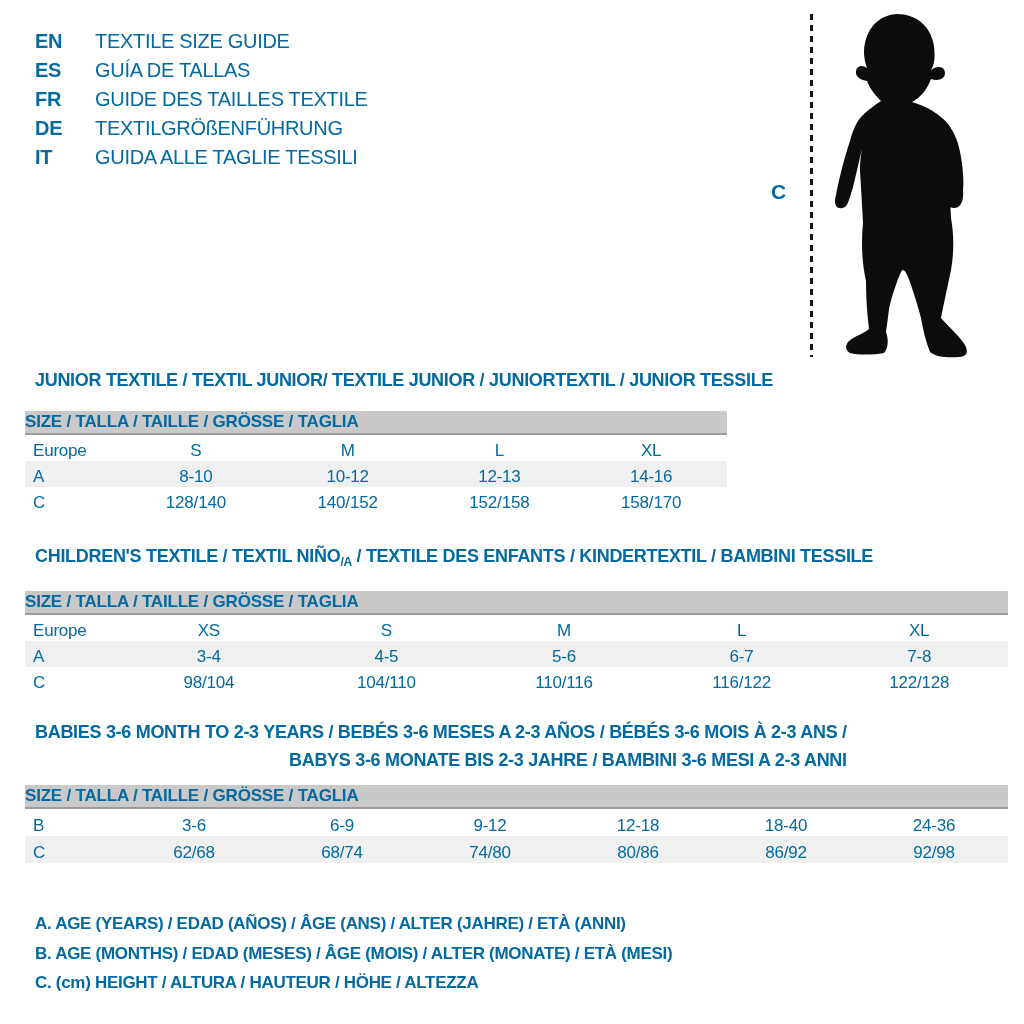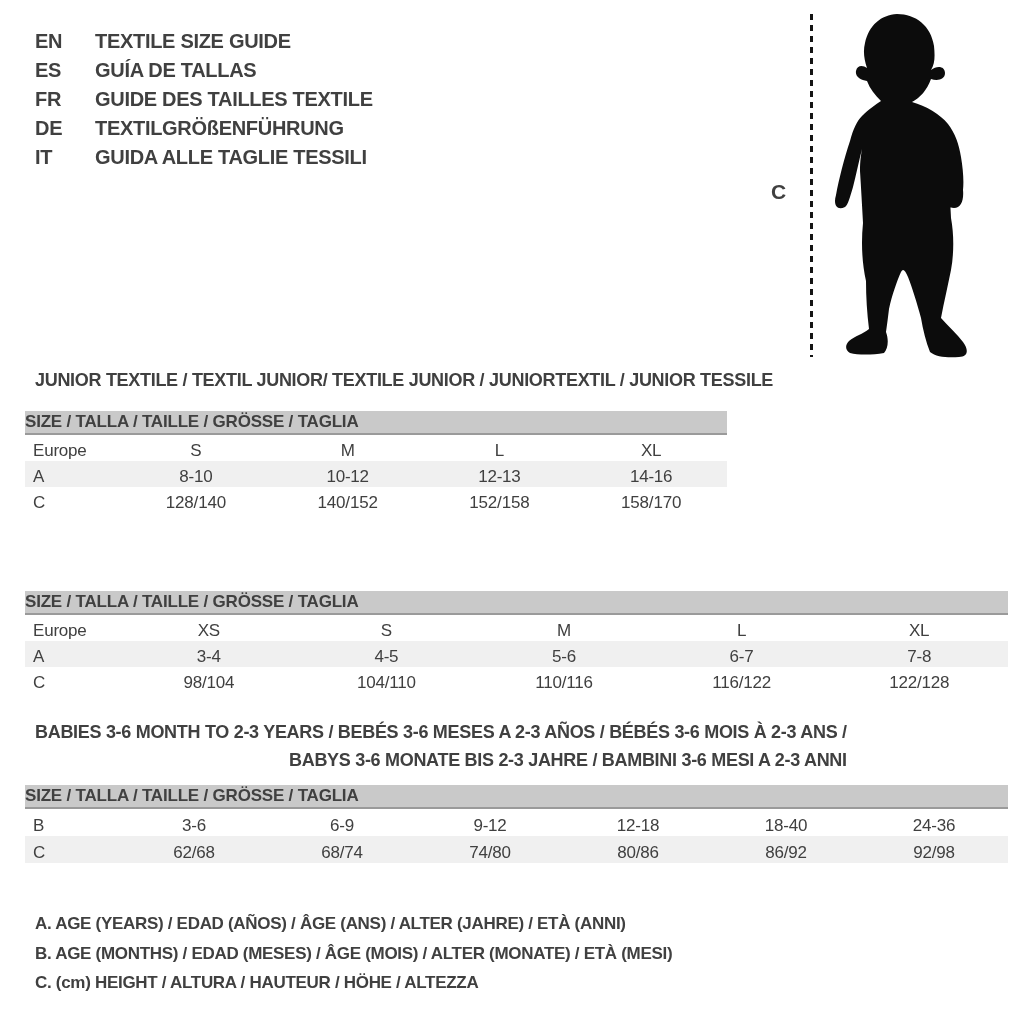--- a/index.html
+++ b/index.html
@@ -1,24 +1,24 @@
 <!DOCTYPE html>
 <html><head>
 <meta charset="utf-8">
 <style>
   html,body{margin:0;padding:0;background:#fff;}
   .canvas{
     position:relative;width:1024px;height:1024px;background:#ffffff;
-    font-family:"Liberation Sans","DejaVu Sans",sans-serif;color:#404040;overflow:hidden;
+    font-family:"Liberation Sans","DejaVu Sans",sans-serif;color:#0369a1;overflow:hidden;
   }
   
   .lang-block{position:absolute;left:35px;top:27px;}
   .lang-row{display:flex;height:29px;align-items:center;}
   .lang-code{width:60px;font-size:20px;font-weight:bold;letter-spacing:-0.3px;}
-  .lang-label{font-size:20px;font-weight:bold;letter-spacing:-0.3px;white-space:nowrap;}
+  .lang-label{font-size:20px;font-weight:normal;letter-spacing:-0.3px;white-space:nowrap;}
   
   .measure-line{
     position:absolute;left:810px;top:14px;width:3px;height:343px;
     background:repeating-linear-gradient(to bottom,#141414 0 6px,transparent 6px 11px);
   }
   .fig-c{position:absolute;left:771px;top:180px;font-size:21px;font-weight:bold;}
   .baby{position:absolute;left:823px;top:10px;width:150px;height:348px;}
   
   .sec-title{
     position:absolute;left:35px;font-size:18px;font-weight:bold;
@@ -123,20 +123,21 @@
     </div>
     <div class="row">
       <div class="lbl">C</div>
       <div class="cell">128/140</div>
       <div class="cell">140/152</div>
       <div class="cell">152/158</div>
       <div class="cell">158/170</div>
     </div>
   </div>
 
+  <div class="sec-title" style="top:546px"><span>CHILDREN'S TEXTILE / TEXTIL NIÑO</span><span class="sub">/A</span><span> / TEXTILE DES ENFANTS / KINDERTEXTIL / BAMBINI TESSILE</span></div>
   <div class="tbl t2">
     <div class="bar">SIZE / TALLA / TAILLE / GRÖSSE / TAGLIA</div>
     <div class="row">
       <div class="lbl">Europe</div>
       <div class="cell">XS</div>
       <div class="cell">S</div>
       <div class="cell">M</div>
       <div class="cell">L</div>
       <div class="cell">XL</div>
     </div>

